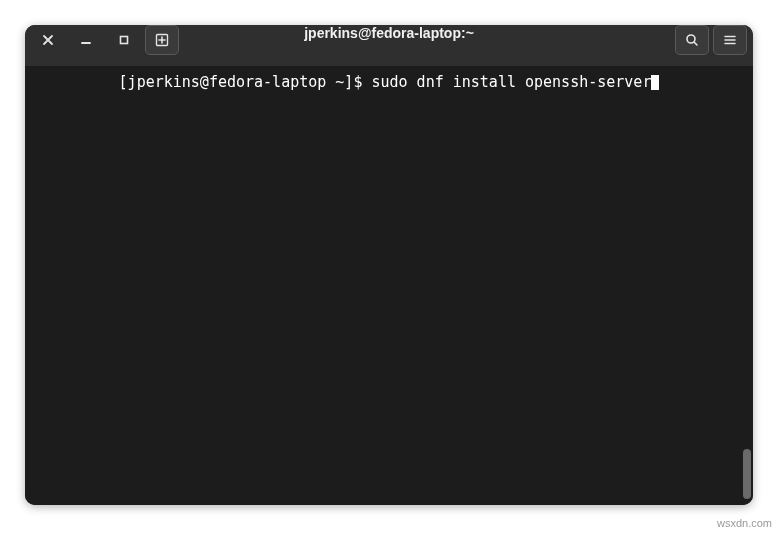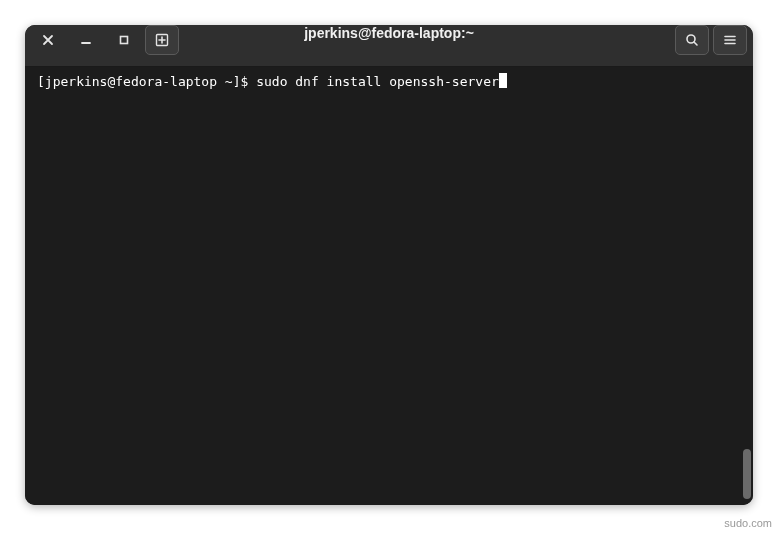--- a/index.html
+++ b/index.html
@@ -52,26 +52,27 @@
       color: #f0f0f0;
       font-size: 14px;
       font-weight: 600;
       position: absolute;
       left: 50%;
       transform: translateX(-50%);
     }
     .terminal-body {
       flex: 1;
       background: #1c1c1c;
-      padding: 6px 12px;
+      padding: 6px 4px;
       font-family: "DejaVu Sans Mono", "Liberation Mono", monospace;
-      font-size: 13px;
+      font-size: 15px;
       color: #ffffff;
       position: relative;
       overflow: hidden;
+      text-align: center;
     }
     .line {
       white-space: pre;
       line-height: 18px;
     }
     .cursor-block {
       display: inline-block;
       width: 8px;
       height: 15px;
       background: #ffffff;
@@ -167,13 +168,13 @@
 
   <div class="terminal-body">
     <div class="line"><span>[jperkins@fedora-laptop ~]$ </span><span>sudo dnf install openssh-server</span><span class="cursor-block"></span></div>
   </div>
 
   <div class="scrollbar-track">
     <div class="scrollbar-thumb"></div>
   </div>
 </div>
 
-<div class="watermark">sudo.com</div>
+<div class="watermark">wsxdn.com</div>
 
 </body></html>

